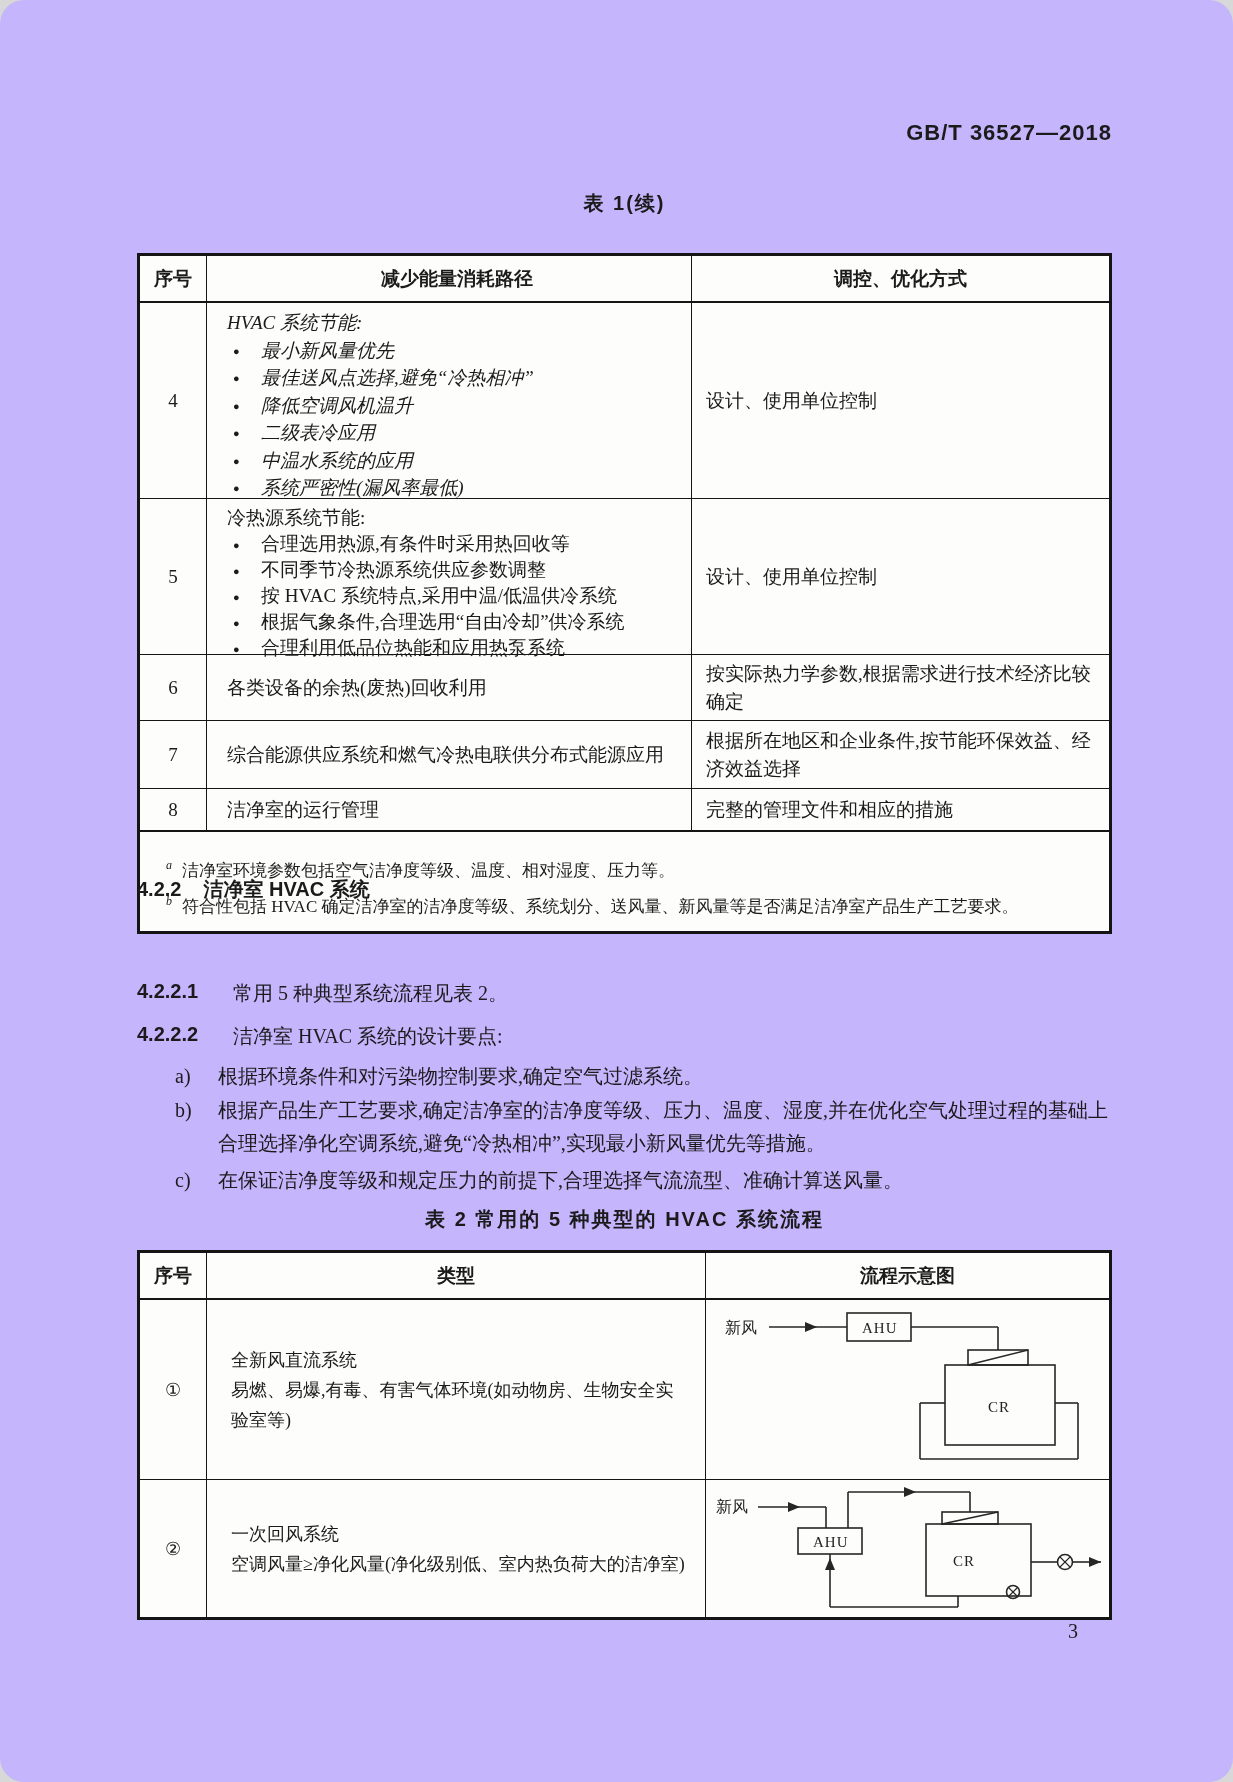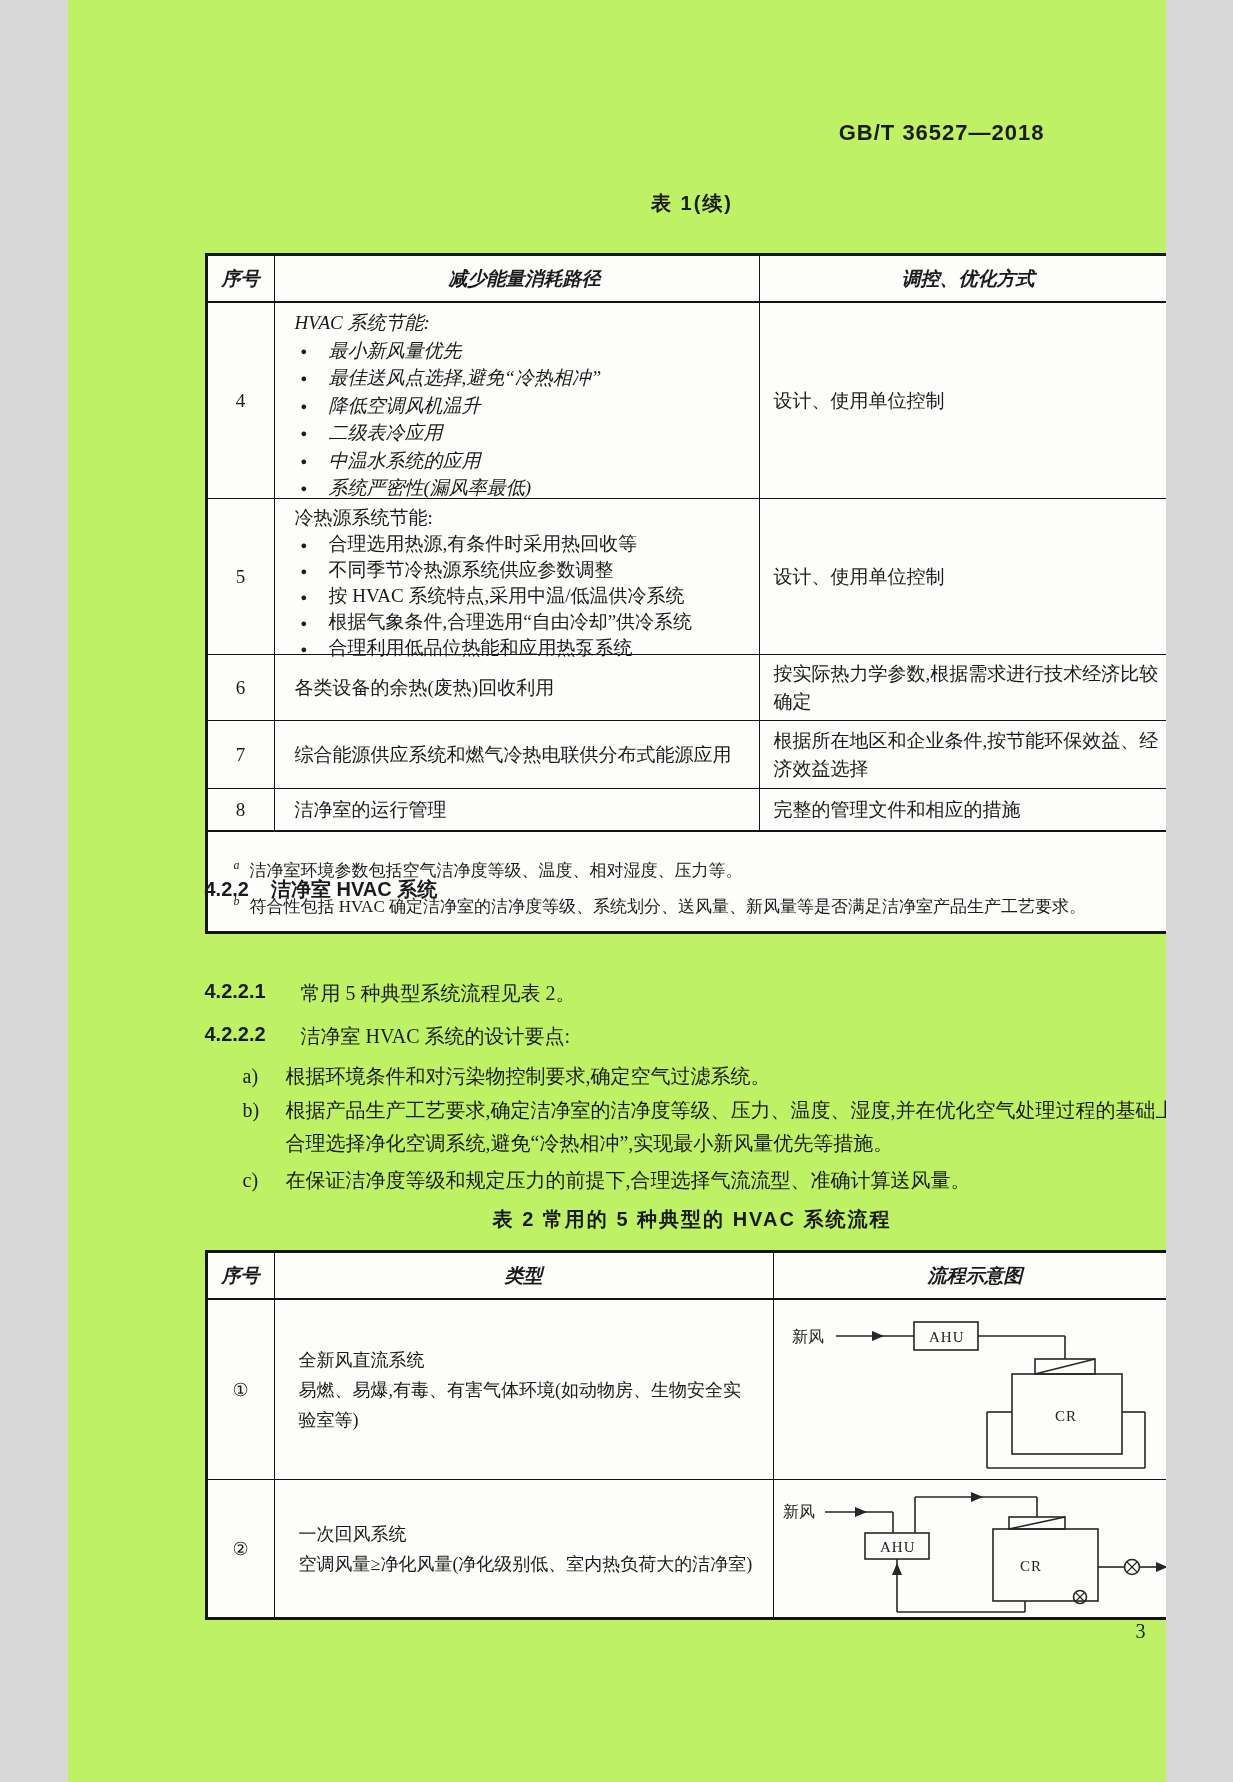--- a/index.html
+++ b/index.html
@@ -1,31 +1,32 @@
 <!DOCTYPE html>
 <html><head>
 <meta charset="utf-8">
 <style>
   html,body { margin:0; padding:0; background:#d8d8d8; }
   .page {
-    position:relative; width:1098px; height:1782px; margin:0 auto;
-    background:#bef264; color:#1b1b1b; overflow:hidden;
+    position:relative; width:1233px; height:1782px; margin:0 auto;
+    background:#c4b5fd; color:#1b1b1b; overflow:hidden;
     font-family:"Liberation Serif", serif;
+    border-radius:24px;
   }
   .abs { position:absolute; }
   .sans { font-family:"Liberation Sans", sans-serif; }
 
   
   .doc-number { top:120px; right:121px; font-size:22px; font-weight:bold; letter-spacing:1px; }
   .tbl-title  { left:137px; width:975px; text-align:center; font-size:20px; font-weight:bold; letter-spacing:2px; }
 
   
   .tbl { left:137px; width:975px; border:3px solid #151515; box-sizing:border-box; background:#fdfdfb; }
   .tr  { display:flex; border-top:1.6px solid #151515; box-sizing:border-box; align-items:stretch; }
-  .tr.first { border-top:none;font-style:italic; }
+  .tr.first { border-top:none; }
   .tr.head { border-bottom:1.4px solid #151515; }
   .c   { box-sizing:border-box; }
   .c1  { width:66px; display:flex; align-items:center; justify-content:center; flex-shrink:0; }
   .c2  { width:486px; border-left:1.6px solid #151515; border-right:1.6px solid #151515;padding-left:16px; }
   .c3  { flex:1; }
   .c2b { width:500px; border-left:1.6px solid #151515; border-right:1.6px solid #151515; }
   .vmid { display:flex; align-items:center; }
   .hmid { justify-content:center; }
 
   .t1 { top:253px; font-size:19px; }
@@ -53,21 +54,21 @@
   .item { left:175px; width:937px; display:flex; font-size:20px; line-height:33px; }
   .item .marker { width:43px; flex-shrink:0; }
   .ia { top:1060px; }
   .ib { top:1094px; }
   .ic { top:1164px; }
   .t2-title { top:1206px; }
 
   .t2 { top:1250px; font-size:18px; }
   .t2 .head .c { font-weight:bold; font-family:"Liberation Sans", sans-serif; font-size:19px; }
   .type-pad { padding:6px 14px 6px 24px; line-height:30px; display:flex; flex-direction:column; justify-content:center; }
-  .diag-cell { display:flex; align-items:flex-end; justify-content:center;margin-top:39px; }
+  .diag-cell { display:flex; align-items:flex-start; justify-content:center; }
 
   .page-num { left:1068px; top:1620px; font-size:20px; }
 
   svg text { font-family:"Liberation Serif", serif; fill:#222; }
   svg .lbl { font-size:16px; }
   svg .box-lbl { font-size:15px; letter-spacing:1px; }
   svg line, svg rect.box, svg circle { stroke:#262626; stroke-width:1.6; fill:none; }
   svg polygon { fill:#262626; stroke:none; }
 </style>
 </head>

